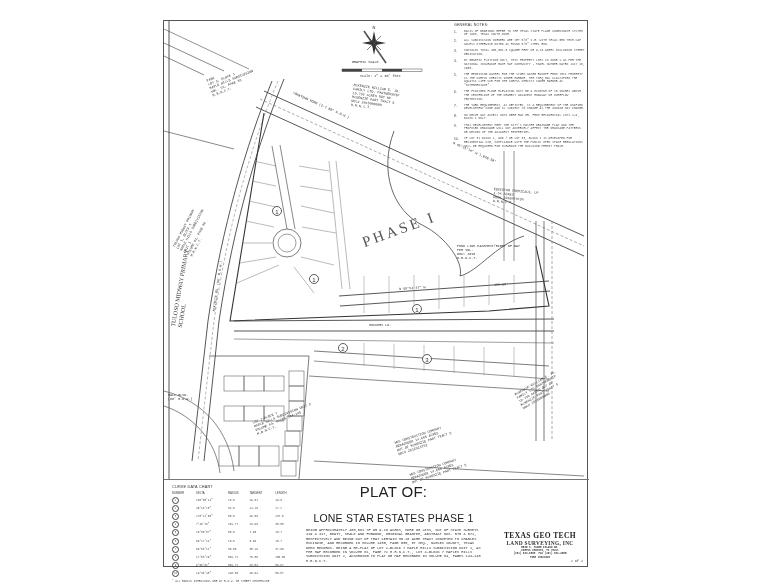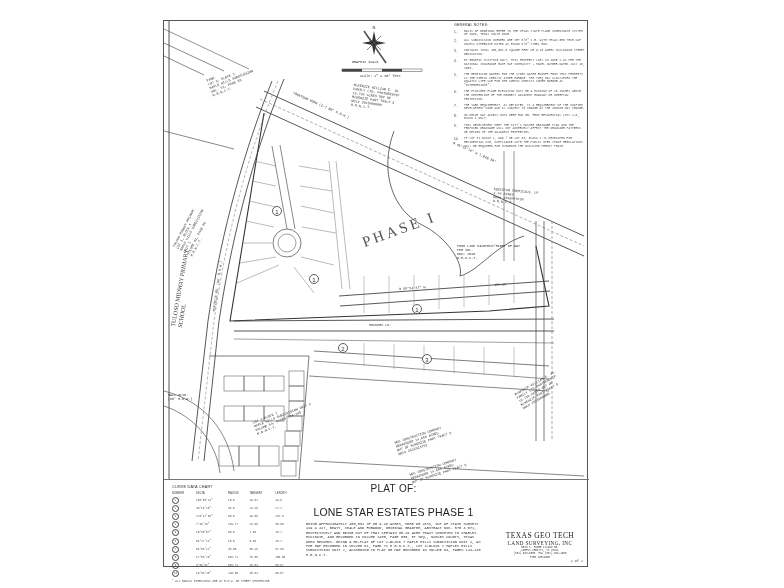--- a/index.html
+++ b/index.html
@@ -15,24 +15,24 @@
   .label{position:absolute;font-family:"Liberation Mono",monospace;font-size:3.4px;line-height:4px;color:#333;white-space:pre;transform-origin:left top;}
   .phase{position:absolute;left:196px;top:214px;font-family:"Liberation Serif",serif;font-size:15px;letter-spacing:3px;color:#555;transform:rotate(-20deg);transform-origin:left top;}
   .curve{position:absolute;left:8px;top:464px;width:126px;}
   .curve .ttl{font-size:3.8px;color:#333;letter-spacing:.2px;margin-bottom:2px;}
   .curve table{border-collapse:collapse;width:100%;}
   .curve th{font-size:2.8px;font-weight:normal;color:#444;text-align:left;padding:0 2px 1px 0;}
   .curve td{font-size:2.8px;color:#555;padding:0.6px 2px 0.6px 0;font-family:"Liberation Mono",monospace;}
   .curve td.no span{display:inline-block;width:5px;height:5px;border:1px solid #444;border-radius:50%;font-size:2.6px;line-height:5px;text-align:center;}
   .curve .foot{font-size:2.8px;color:#555;margin-top:2px;line-height:3.4px;font-family:"Liberation Mono",monospace;}
   .title-block{position:absolute;left:132px;top:462px;width:195px;text-align:center;}
-  .title-block .pre{font-size:10px;color:#222;letter-spacing:.3px;}
+  .title-block .pre{font-size:15px;color:#222;letter-spacing:.3px;}
   .title-block .main{font-size:10.5px;color:#222;margin-top:12px;letter-spacing:.2px;}
   .title-block .desc{text-align:left;font-family:"Liberation Mono",monospace;font-size:3.6px;line-height:4.4px;color:#333;margin:4px 0 0 10px;width:175px;}
-  .logo{position:absolute;left:330px;top:510px;width:92px;text-align:center;}
+  .logo{position:absolute;left:330px;top:510px;width:92px;text-align:center;font-weight:bold;}
   .logo .l1{font-family:"Liberation Serif",serif;font-size:7.5px;color:#222;letter-spacing:.4px;}
   .logo .l2{font-family:"Liberation Serif",serif;font-size:5.4px;color:#333;letter-spacing:.3px;}
   .logo .l3{font-family:"Liberation Mono",monospace;font-size:2.6px;line-height:3.2px;color:#444;}
   .sheetno{position:absolute;right:4px;bottom:3px;font-size:3.4px;color:#333;font-family:"Liberation Mono",monospace;}
   .divider{position:absolute;left:0;top:458px;width:425px;height:0;border-top:1px solid #777;}
 </style>
 </head>
 <body>
 
 <div class="sheet">

